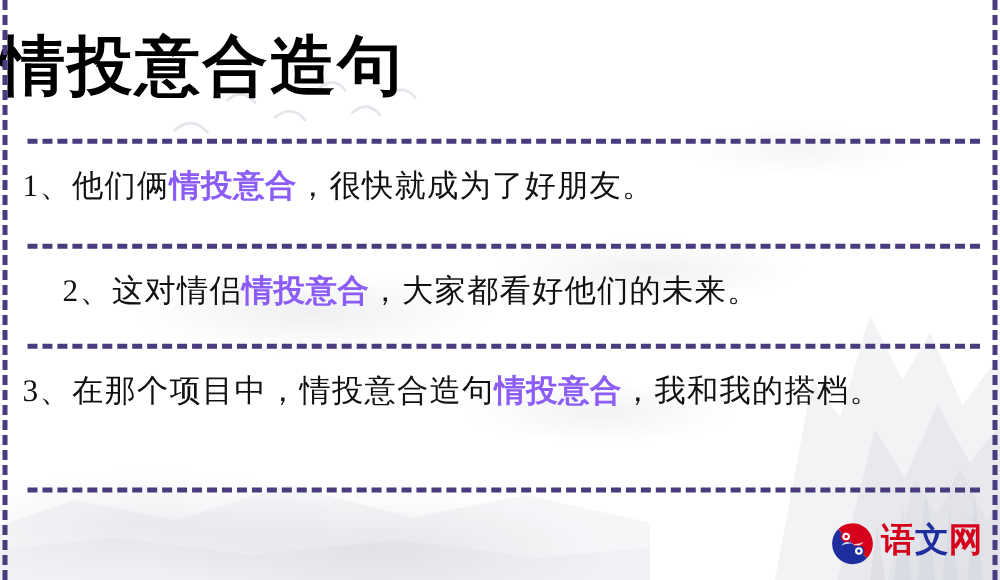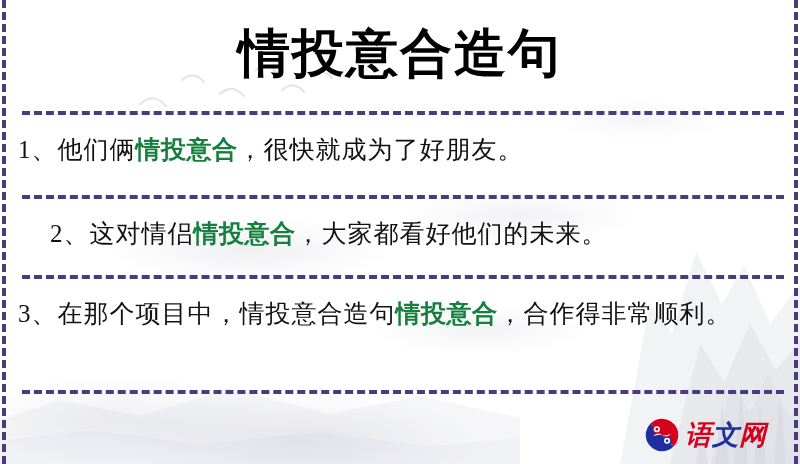--- a/index.html
+++ b/index.html
@@ -91,21 +91,21 @@
   .content {
     position: relative;
     z-index: 2;
   }
 
   .title {
     position: absolute;
     left: 0;
     right: 0;
     top: 22px;
-    text-align: center;
+    text-align: left;
     font-size: 52px;
     line-height: 62px;
     font-weight: 700;
     color: #000000;
     letter-spacing: 2px;
     font-family: "DejaVu Serif", "Liberation Serif", serif;
   }
 
   .sentence {
     position: absolute;
@@ -116,35 +116,33 @@
     color: #111111;
     font-family: "Liberation Serif", "DejaVu Serif", serif;
     letter-spacing: 1px;
     text-align: justify;
   }
   .s1 { top: 128px; }
   .s2 { top: 212px; margin-left: 32px; }
   .s3 { top: 292px; }
 
   .kw {
-    color: #15803d;
+    color: #8b5cf6;
     font-weight: 700;
     letter-spacing: 0.5px;
   }
 
   
   .logo {
     position: absolute;
-    right: 34px;
+    right: 14px;
     bottom: 12px;
     display: flex;
-    align-items: center;
     gap: 6px;
     z-index: 4;
-    font-style: italic;
   }
   .logo-mark { display: block; }
   .logo-text {
     font-size: 27px;
     font-weight: 700;
     line-height: 30px;
     letter-spacing: 0px;
     font-family: "DejaVu Sans", "Liberation Sans", sans-serif;
   }
   .logo-text .c1 { color: #D6001C; }
@@ -207,21 +205,21 @@
 
     <div class="sentence s1">
       <span>1、</span><span>他们俩</span><span class="kw">情投意合</span><span>，很快就成为了好朋友。</span>
     </div>
 
     <div class="sentence s2">
       <span>2、</span><span>这对情侣</span><span class="kw">情投意合</span><span>，大家都看好他们的未来。</span>
     </div>
 
     <div class="sentence s3">
-      <span>3、</span><span>在那个项目中，情投意合造句</span><span class="kw">情投意合</span><span>，合作得非常顺利。</span>
+      <span>3、</span><span>在那个项目中，情投意合造句</span><span class="kw">情投意合</span><span>，我和我的搭档。</span>
     </div>
 
   </div>
 
   <div class="logo">
     <svg class="logo-mark" width="34" height="34" viewBox="0 0 100 100">
       <circle cx="50" cy="50" r="48" fill="#ffffff"></circle>
       <path d="M50 2 a48 48 0 0 1 33.9 81.9 L16.1 16.1 A47.85 47.85 0 0 1 50 2 Z" fill="#D6001C"></path>
       <path d="M50 98 a48 48 0 0 1 -33.9 -81.9 L83.9 83.9 A47.85 47.85 0 0 1 50 98 Z" fill="#1F2E9E"></path>
       <path d="M50 50 m-24 -24 a34 34 0 0 1 24 58 a24 24 0 0 1 -24 -58 Z" fill="#ffffff" opacity="0.0"></path>

